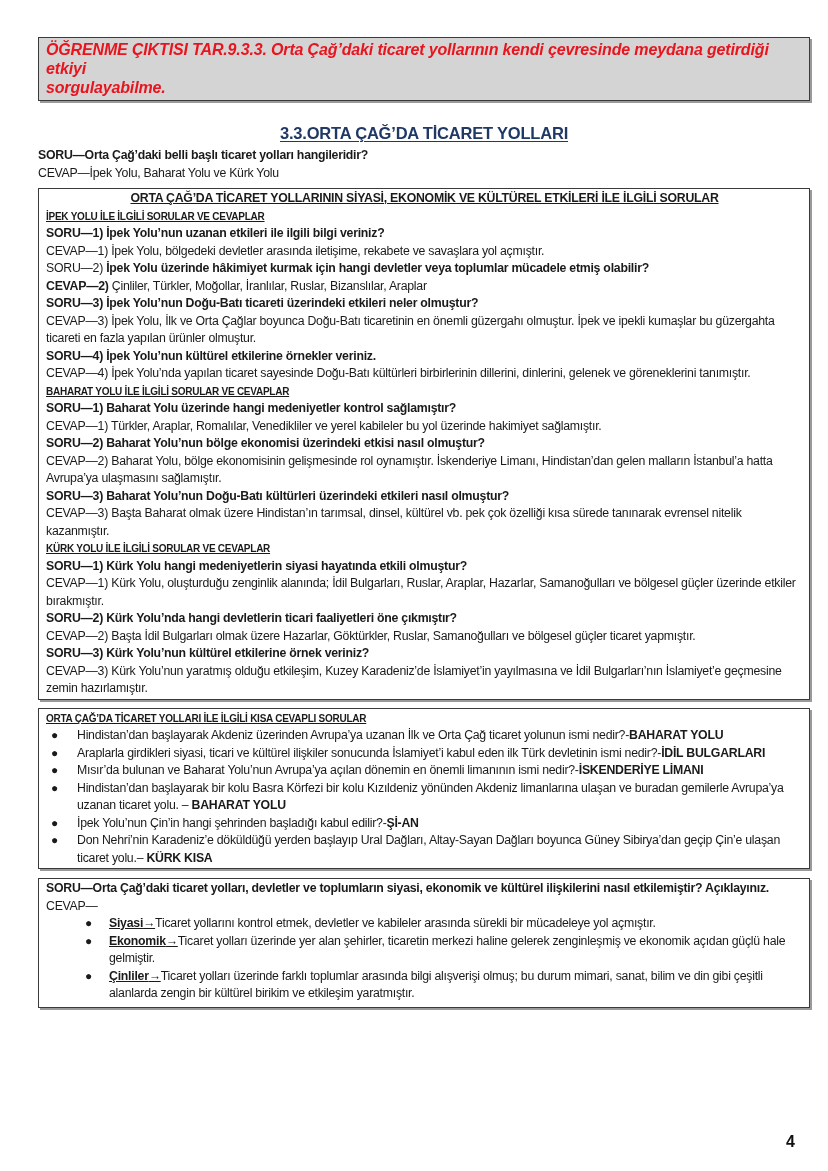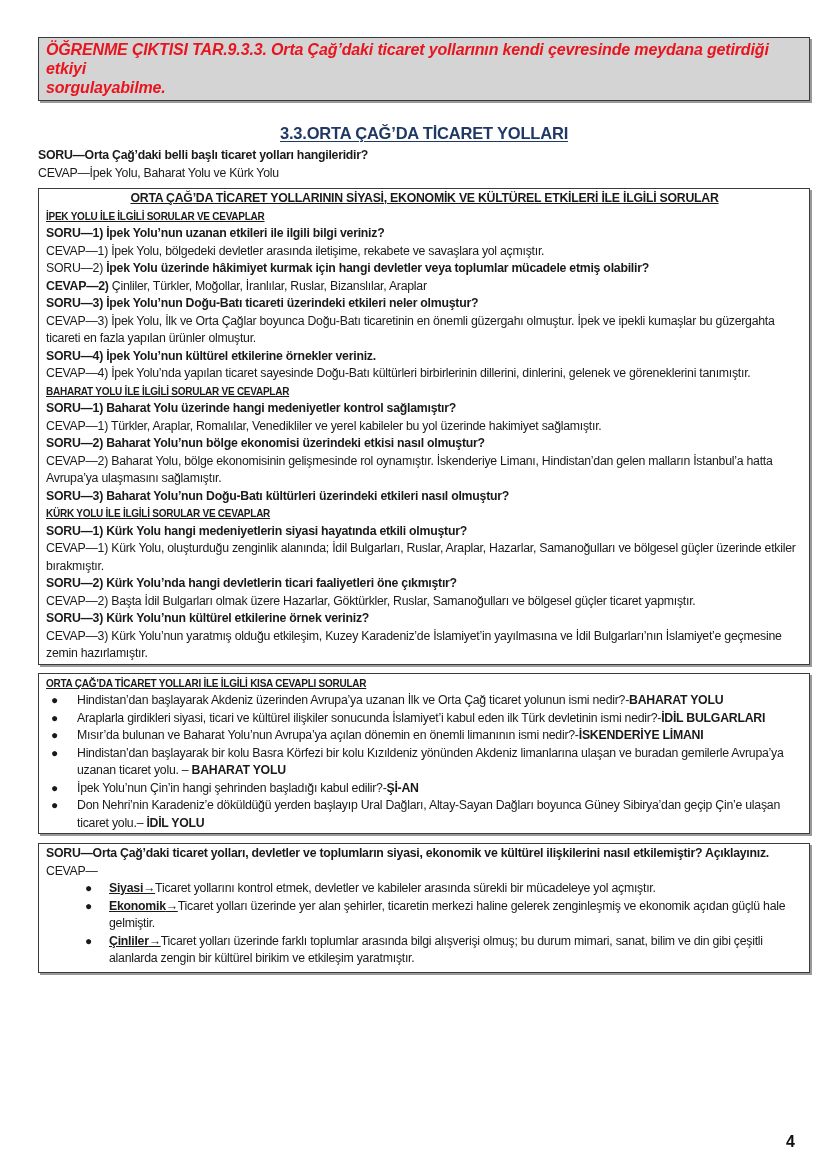--- a/index.html
+++ b/index.html
@@ -154,20 +154,21 @@
 
     <div class="sub-heading">BAHARAT YOLU İLE İLGİLİ SORULAR VE CEVAPLAR</div>
 
     <div class="line"><span class="b">SORU—1) </span><span class="b">Baharat Yolu üzerinde hangi medeniyetler kontrol sağlamıştır?</span></div>
     <div class="line"><span>CEVAP—1) </span><span>Türkler, Araplar, Romalılar, Venedikliler ve yerel kabileler bu yol üzerinde hakimiyet sağlamıştır.</span></div>
 
     <div class="line"><span class="b">SORU—2) </span><span class="b">Baharat Yolu’nun bölge ekonomisi üzerindeki etkisi nasıl olmuştur?</span></div>
     <div class="line wrap"><span>CEVAP—2) </span><span>Baharat Yolu, bölge ekonomisinin gelişmesinde rol oynamıştır. İskenderiye Limanı, Hindistan’dan gelen malların İstanbul’a hatta Avrupa’ya ulaşmasını sağlamıştır.</span></div>
 
     <div class="line"><span class="b">SORU—3) </span><span class="b">Baharat Yolu’nun Doğu-Batı kültürleri üzerindeki etkileri nasıl olmuştur?</span></div>
+    <div class="line wrap"><span>CEVAP—3) </span><span>Başta Baharat olmak üzere Hindistan’ın tarımsal, dinsel, kültürel vb. pek çok özelliği kısa sürede tanınarak evrensel nitelik kazanmıştır.</span></div>
 
     <div class="sub-heading">KÜRK YOLU İLE İLGİLİ SORULAR VE CEVAPLAR</div>
 
     <div class="line"><span class="b">SORU—1) </span><span class="b">Kürk Yolu hangi medeniyetlerin siyasi hayatında etkili olmuştur?</span></div>
     <div class="line wrap"><span>CEVAP—1) </span><span>Kürk Yolu, oluşturduğu zenginlik alanında; İdil Bulgarları, Ruslar, Araplar, Hazarlar, Samanoğulları ve bölgesel güçler üzerinde etkiler bırakmıştır.</span></div>
 
     <div class="line"><span class="b">SORU—2) </span><span class="b">Kürk Yolu’nda hangi devletlerin ticari faaliyetleri öne çıkmıştır?</span></div>
     <div class="line"><span>CEVAP—2) </span><span>Başta İdil Bulgarları olmak üzere Hazarlar, Göktürkler, Ruslar, Samanoğulları ve bölgesel güçler ticaret yapmıştır.</span></div>
 
     <div class="line"><span class="b">SORU—3) </span><span class="b">Kürk Yolu’nun kültürel etkilerine örnek veriniz?</span></div>
@@ -175,21 +176,21 @@
   </div>
 
   <div class="box box2">
     <div class="sub-heading">ORTA ÇAĞ’DA TİCARET YOLLARI İLE İLGİLİ KISA CEVAPLI SORULAR</div>
     <ul class="bullets">
       <li><span class="dot">●</span><span>Hindistan’dan başlayarak Akdeniz üzerinden Avrupa’ya uzanan İlk ve Orta Çağ ticaret yolunun ismi nedir?-</span><span class="b">BAHARAT YOLU</span></li>
       <li><span class="dot">●</span><span>Araplarla girdikleri siyasi, ticari ve kültürel ilişkiler sonucunda İslamiyet’i kabul eden ilk Türk devletinin ismi nedir?-</span><span class="b">İDİL BULGARLARI</span></li>
       <li><span class="dot">●</span><span>Mısır’da bulunan ve Baharat Yolu’nun Avrupa’ya açılan dönemin en önemli limanının ismi nedir?-</span><span class="b">İSKENDERİYE LİMANI</span></li>
       <li><span class="dot">●</span><span>Hindistan’dan başlayarak bir kolu Basra Körfezi bir kolu Kızıldeniz yönünden Akdeniz limanlarına ulaşan ve buradan gemilerle Avrupa’ya uzanan ticaret yolu. – </span><span class="b">BAHARAT YOLU</span></li>
       <li><span class="dot">●</span><span>İpek Yolu’nun Çin’in hangi şehrinden başladığı kabul edilir?-</span><span class="b">Şİ-AN</span></li>
-      <li><span class="dot">●</span><span>Don Nehri’nin Karadeniz’e döküldüğü yerden başlayıp Ural Dağları, Altay-Sayan Dağları boyunca Güney Sibirya’dan geçip Çin’e ulaşan ticaret yolu.– </span><span class="b">İDİL YOLU</span></li>
+      <li><span class="dot">●</span><span>Don Nehri’nin Karadeniz’e döküldüğü yerden başlayıp Ural Dağları, Altay-Sayan Dağları boyunca Güney Sibirya’dan geçip Çin’e ulaşan ticaret yolu.– </span><span class="b">KÜRK KISA</span></li>
     </ul>
   </div>
 
   <div class="box box3">
     <div class="line wrap b">SORU—Orta Çağ’daki ticaret yolları, devletler ve toplumların siyasi, ekonomik ve kültürel ilişkilerini nasıl etkilemiştir? Açıklayınız.</div>
     <div class="line">CEVAP—</div>
     <ul class="bullets bullets2">
       <li><span class="dot">●</span><span class="arrow-label"><span>Siyasi</span><span>→</span></span><span>Ticaret yollarını kontrol etmek, devletler ve kabileler arasında sürekli bir mücadeleye yol açmıştır.</span></li>
       <li><span class="dot">●</span><span class="arrow-label"><span>Ekonomik</span><span>→</span></span><span>Ticaret yolları üzerinde yer alan şehirler, ticaretin merkezi haline gelerek zenginleşmiş ve ekonomik açıdan güçlü hale gelmiştir.</span></li>
       <li><span class="dot">●</span><span class="arrow-label"><span>Çinliler</span><span>→</span></span><span>Ticaret yolları üzerinde farklı toplumlar arasında bilgi alışverişi olmuş; bu durum mimari, sanat, bilim ve din gibi çeşitli alanlarda zengin bir kültürel birikim ve etkileşim yaratmıştır.</span></li>

